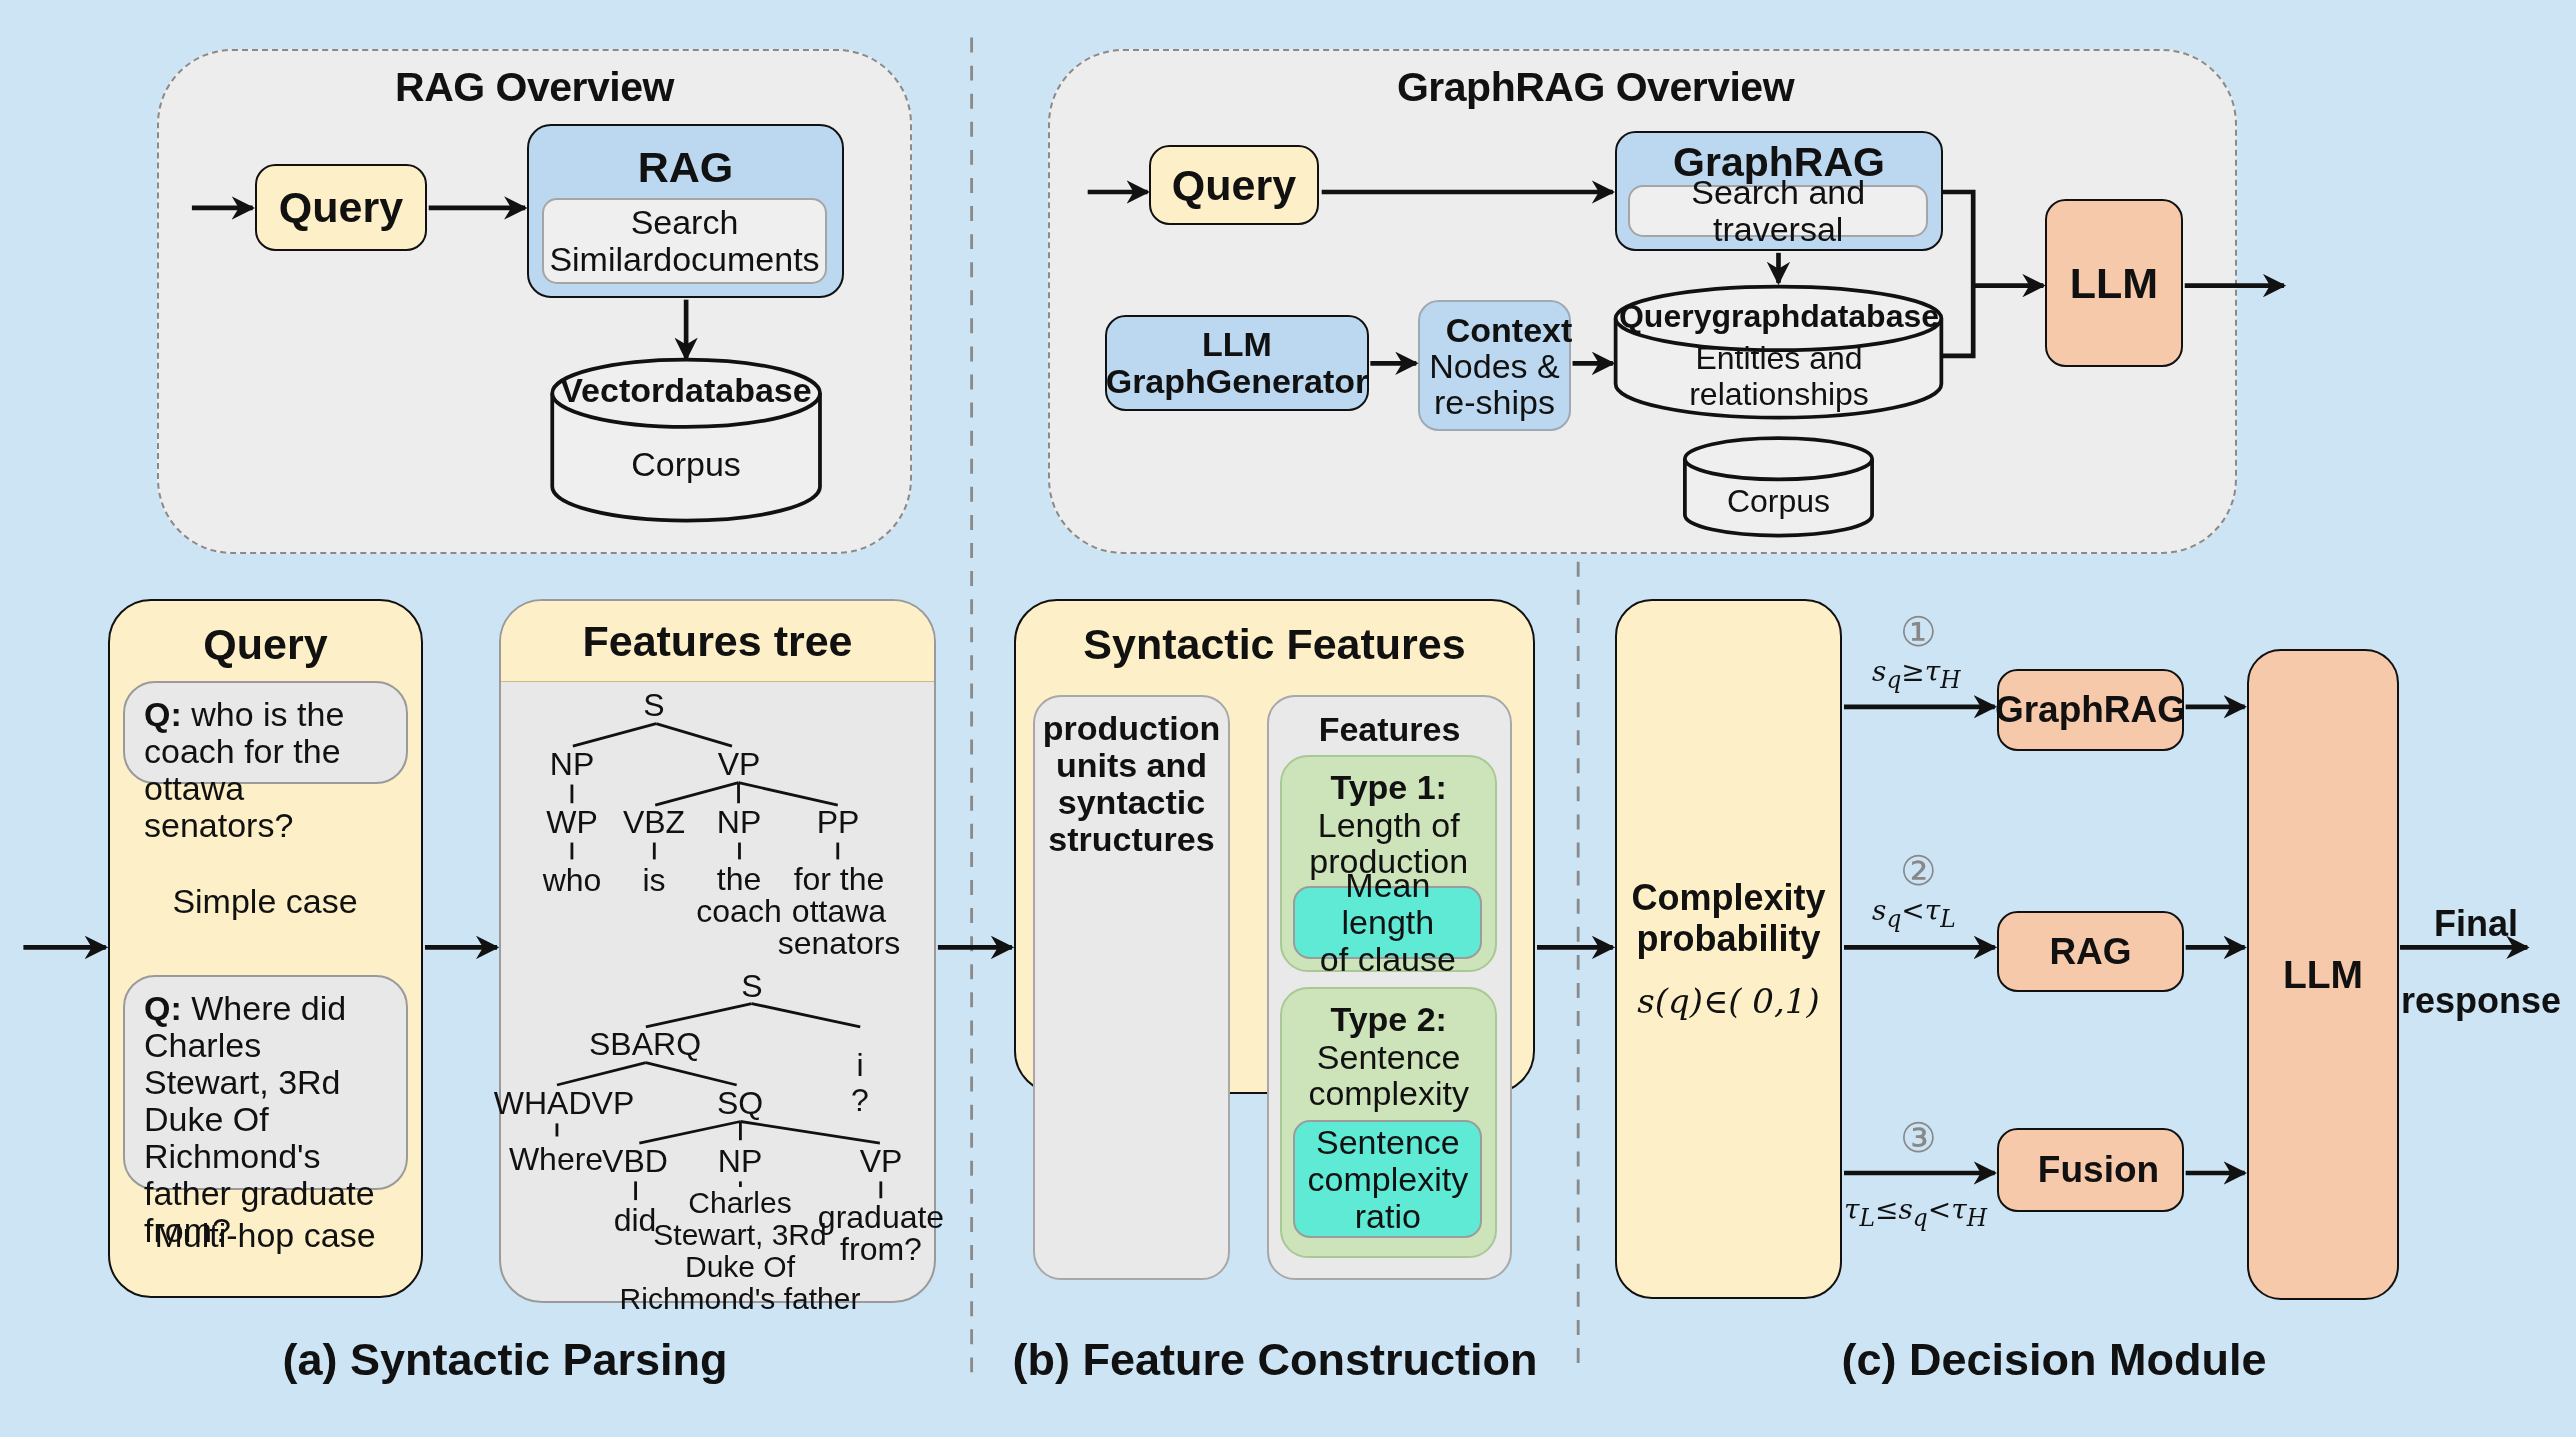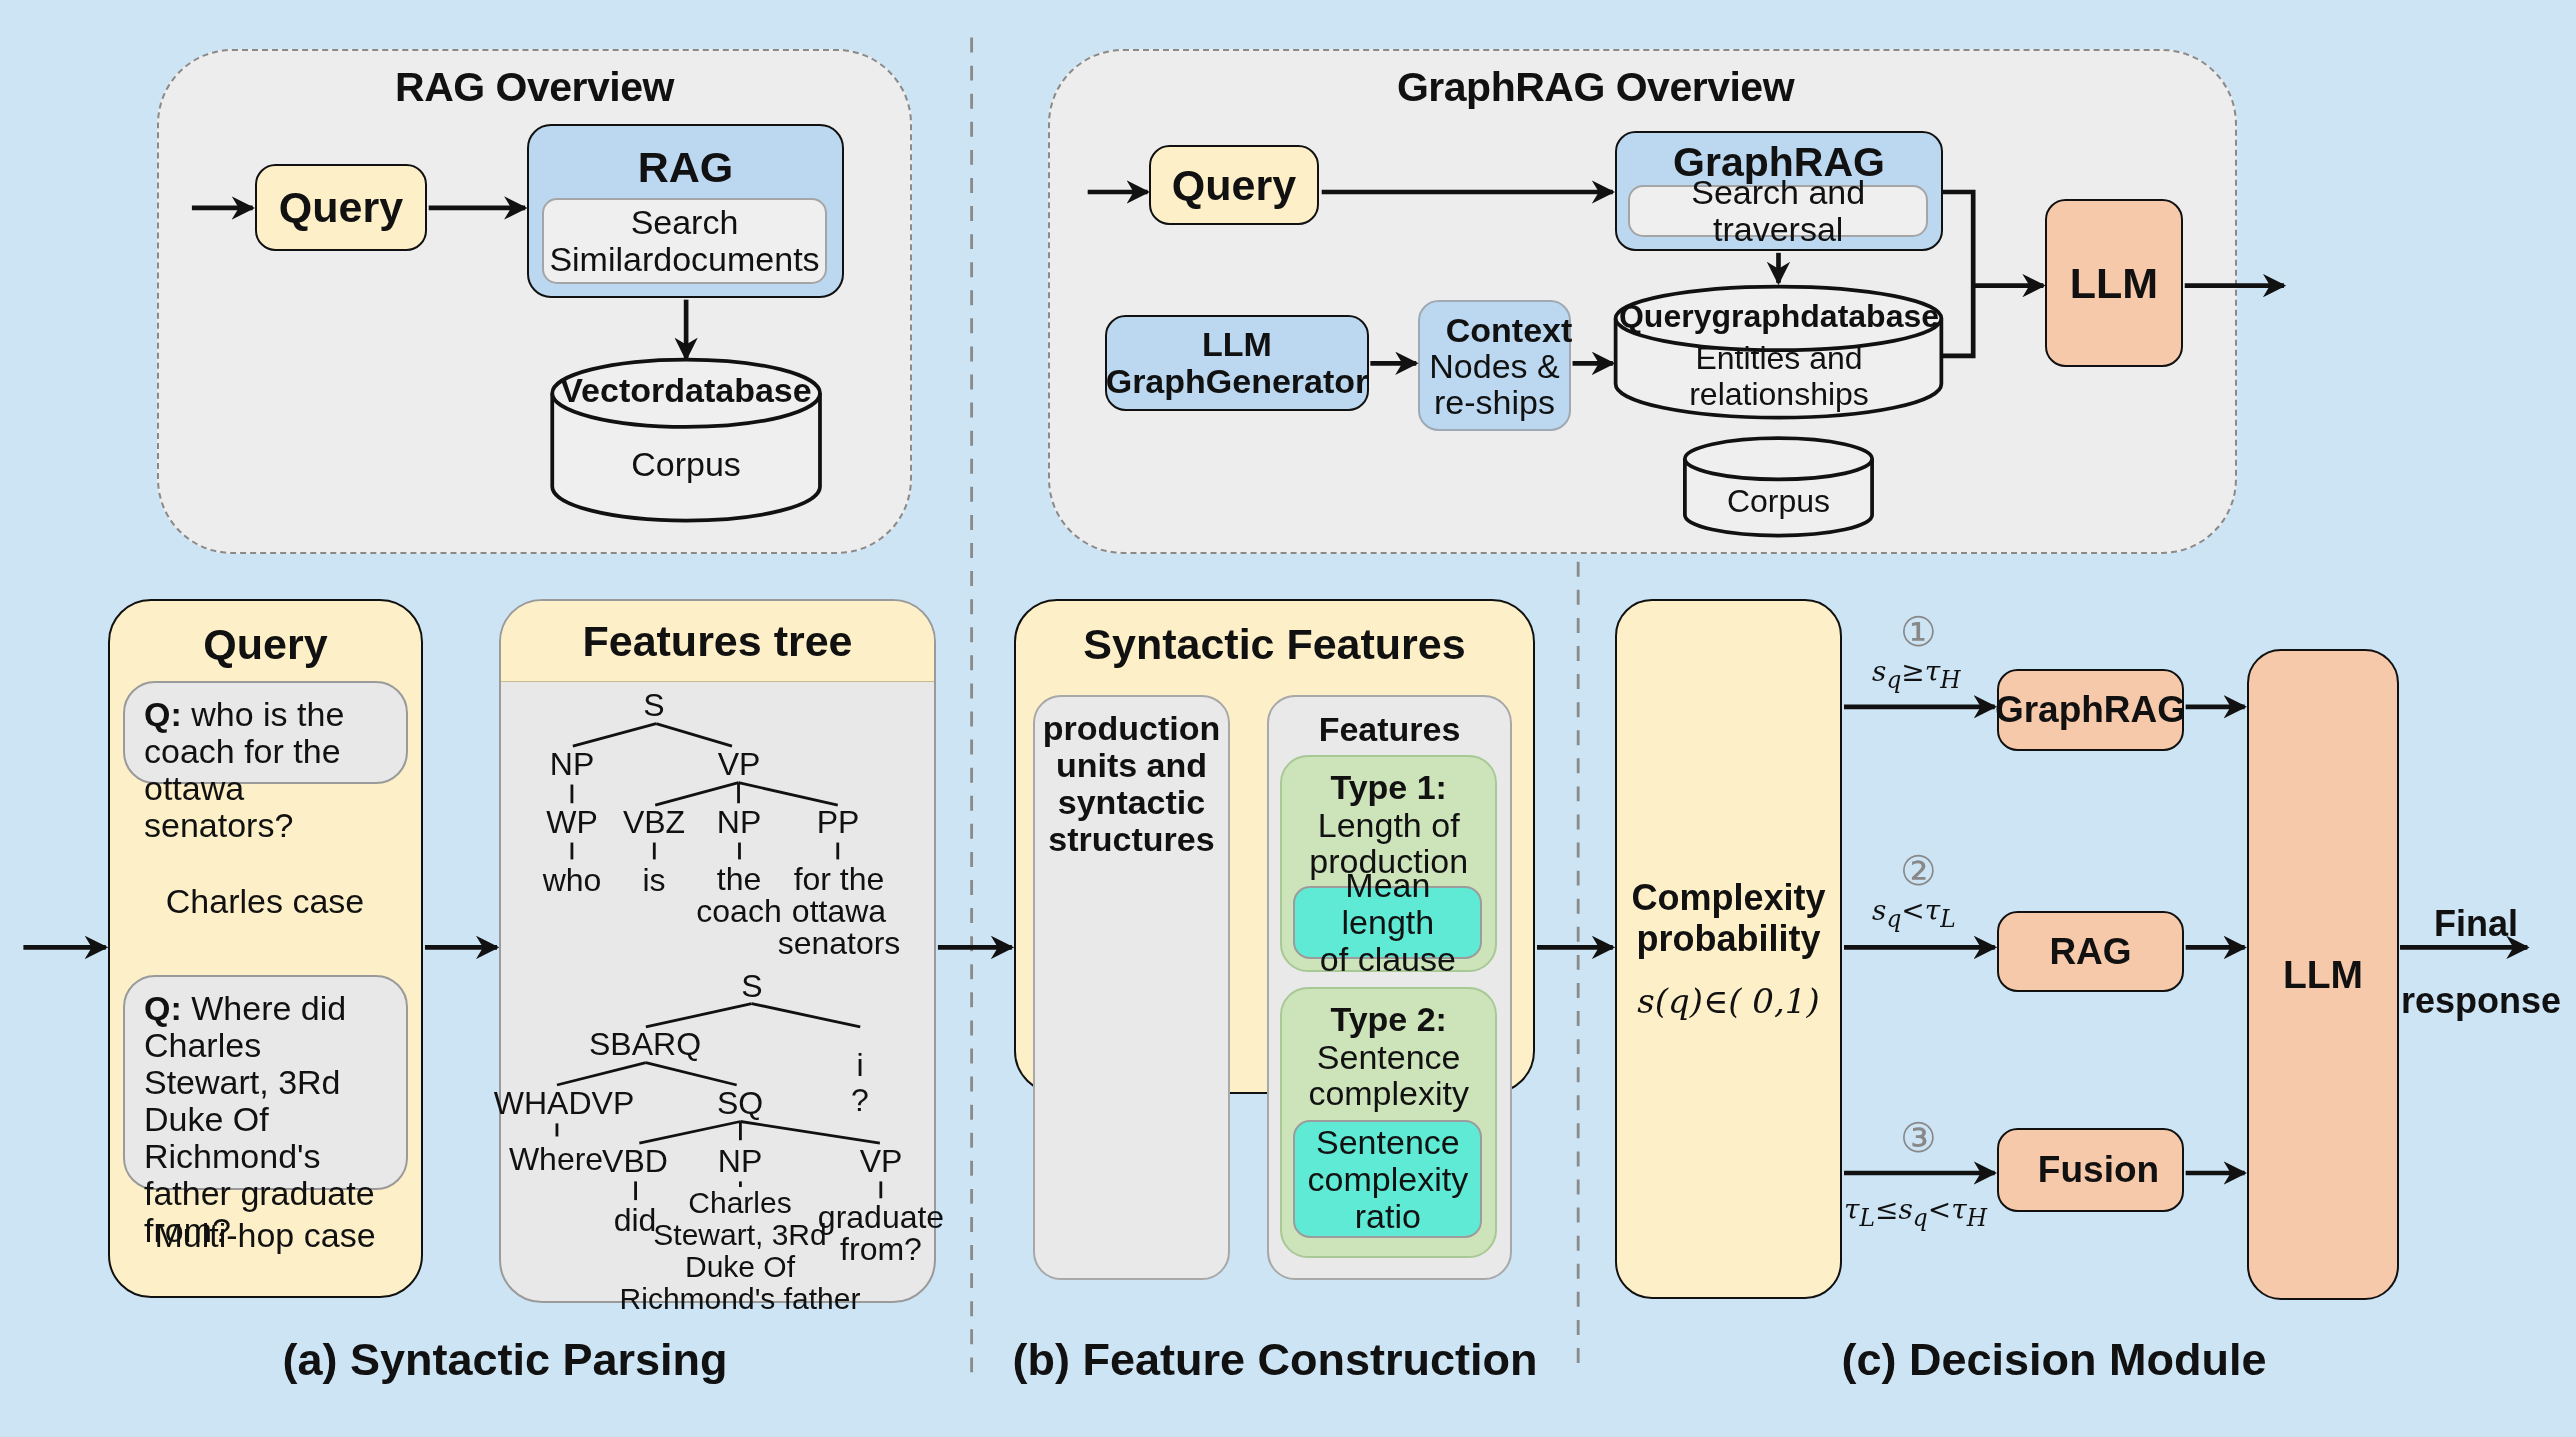--- a/index.html
+++ b/index.html
@@ -117,21 +117,21 @@
   <div>Entities and</div>
   <div>relationships</div>
 </div>
 <div class="abs" style="left:1685px;top:483px;width:187px;text-align:center;font-size:32px;">Corpus</div>
 
 <div class="abs panel yellow" style="left:108px;top:599px;width:315px;height:699px;">
   <div class="panel-title" style="text-align:center;margin-top:19px;">Query</div>
   <div class="abs qcard" style="left:13px;top:80px;width:285px;height:103px;">
     <b>Q:</b><span> who is the coach for the ottawa senators?</span>
   </div>
-  <div class="abs case" style="left:0;top:281px;width:310px;text-align:center;">Charles case</div>
+  <div class="abs case" style="left:0;top:281px;width:310px;text-align:center;">Simple case</div>
   <div class="abs qcard" style="left:13px;top:374px;width:285px;height:215px;">
     <b>Q:</b><span> Where did Charles Stewart, 3Rd Duke Of Richmond's father graduate from?</span>
   </div>
   <div class="abs case" style="left:0;top:615px;width:310px;text-align:center;">Multi-hop case</div>
 </div>
 
 <div class="abs" style="left:499px;top:599px;width:437px;height:704px;background:#e8e8e8;border:2.8px solid #9a9a9a;border-radius:43px;overflow:hidden;">
   <div style="background:#fdf0c8;height:80px;border-bottom:1.9px solid #c9b98e;display:flex;align-items:center;justify-content:center;">
     <span class="panel-title">Features tree</span>
   </div>

